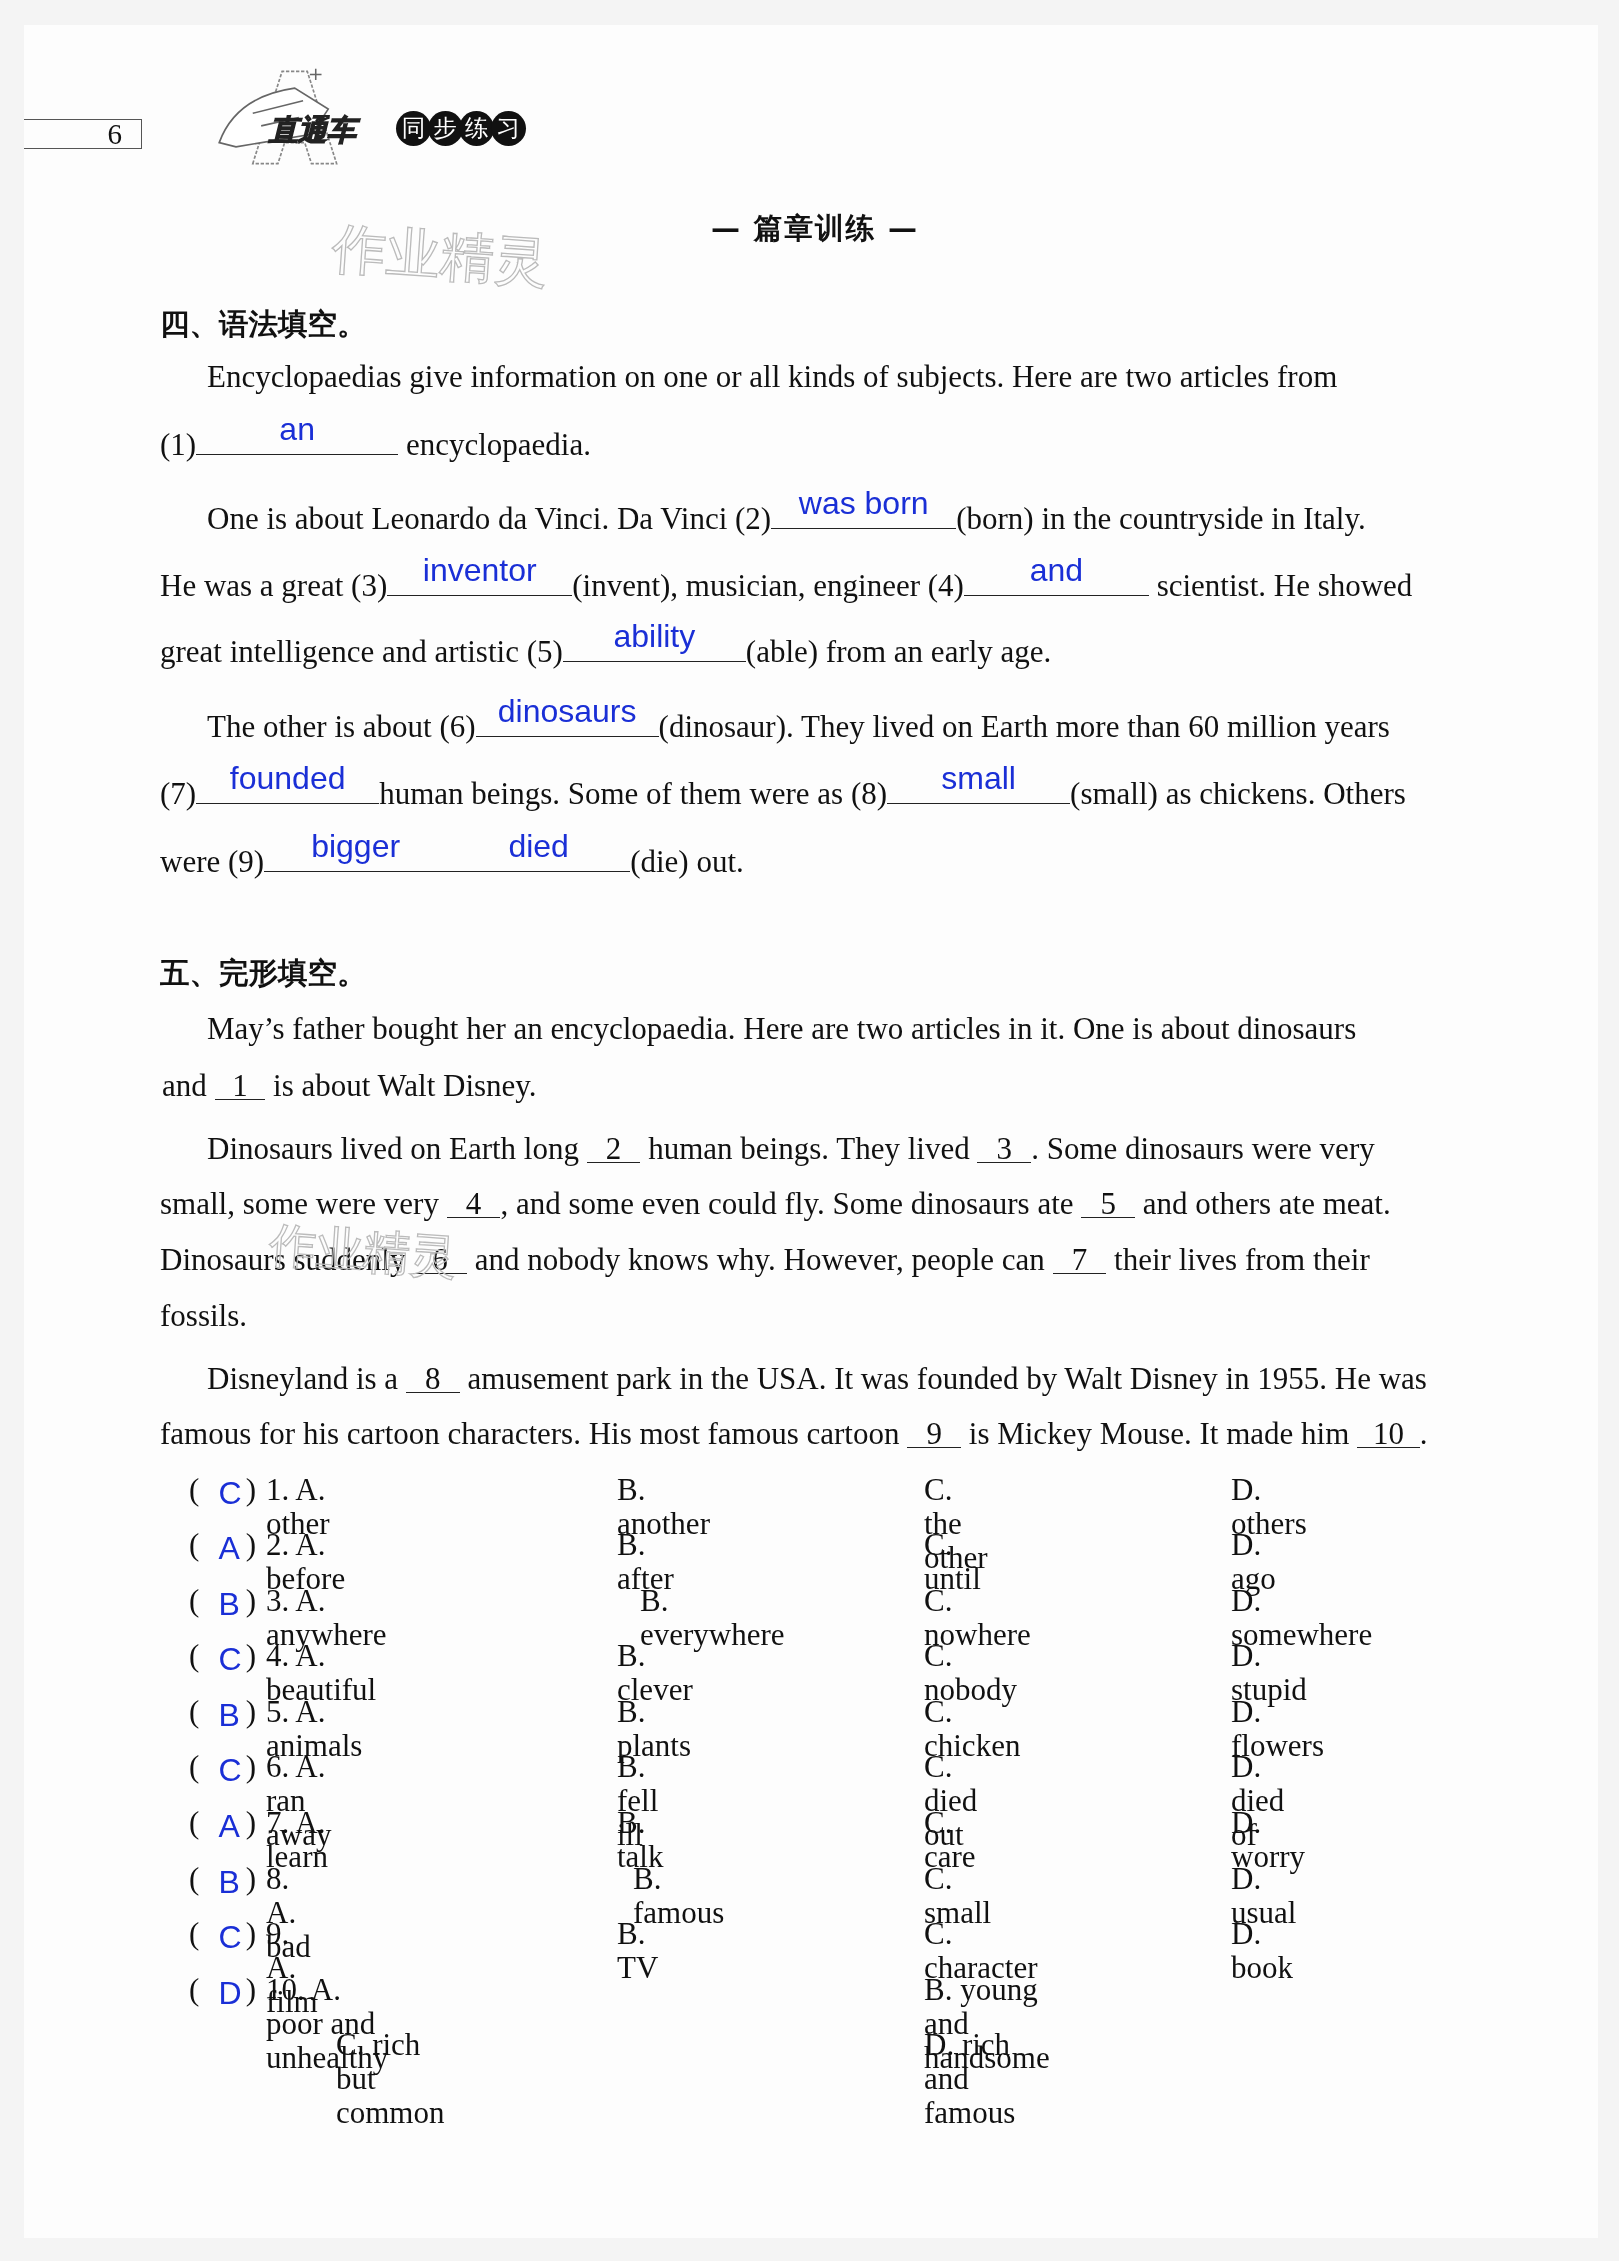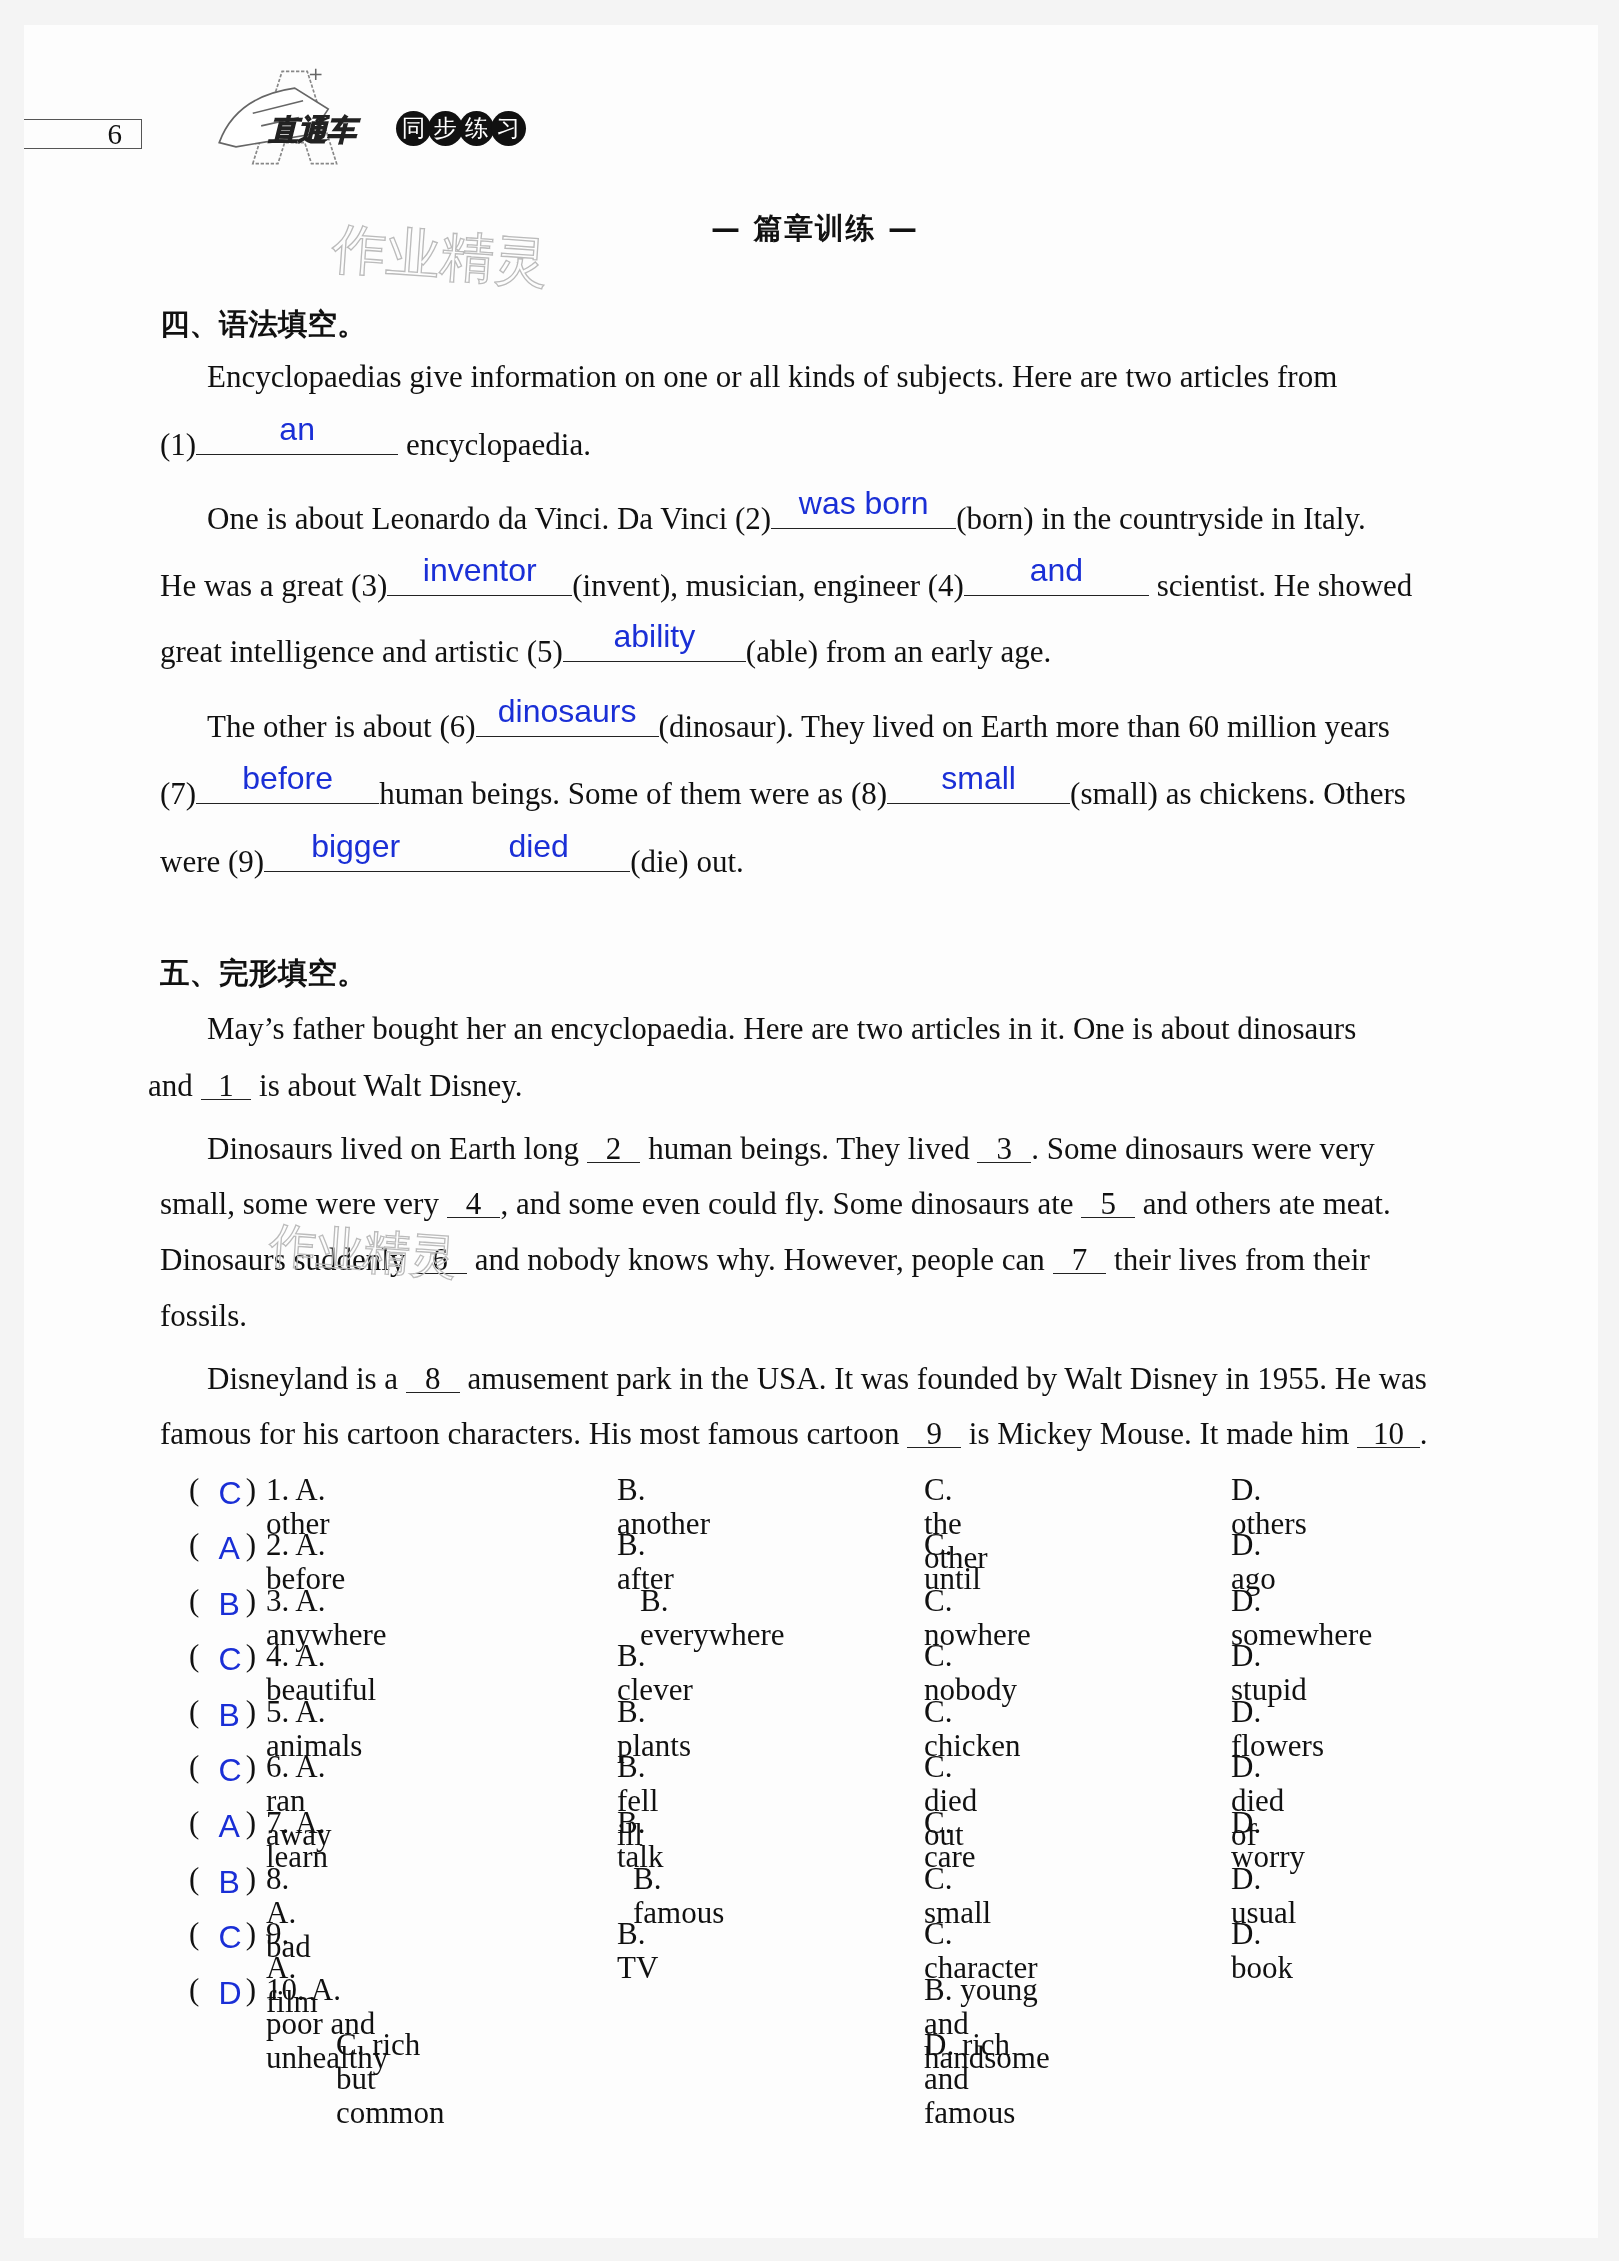--- a/index.html
+++ b/index.html
@@ -65,31 +65,31 @@
 
 <div class="abs p" style="left:160px;top:632px;">
   <span>great intelligence and artistic (5)</span><span class="blank" style="width:183px;"><span class="ans">ability</span></span><span>(able) from an early age.</span>
 </div>
 
 <div class="abs p" style="left:207px;top:707px;">
   <span>The other is about (6)</span><span class="blank" style="width:183px;"><span class="ans">dinosaurs</span></span><span>(dinosaur). They lived on Earth more than 60 million years</span>
 </div>
 
 <div class="abs p" style="left:160px;top:774px;">
-  <span>(7)</span><span class="blank" style="width:183px;"><span class="ans">before</span></span><span>human beings. Some of them were as (8)</span><span class="blank" style="width:183px;"><span class="ans">small</span></span><span>(small) as chickens. Others</span>
+  <span>(7)</span><span class="blank" style="width:183px;"><span class="ans">founded</span></span><span>human beings. Some of them were as (8)</span><span class="blank" style="width:183px;"><span class="ans">small</span></span><span>(small) as chickens. Others</span>
 </div>
 
 <div class="abs p" style="left:160px;top:842px;">
   <span>were (9)</span><span class="blank" style="width:183px;"><span class="ans">bigger</span></span><span class="blank" style="width:183px;"><span class="ans">died</span></span><span>(die) out.</span>
 </div>
 
 <div class="abs sec" style="left:160px;top:954px;">五、完形填空。</div>
 
 <div class="abs p" style="left:207px;top:1012px;">May’s father bought her an encyclopaedia. Here are two articles in it. One is about dinosaurs</div>
-<div class="abs p" style="left:148px;top:1069px;">
+<div class="abs p" style="left:162px;top:1069px;">
   <span>and </span><span class="ub" style="width:44px;">1</span><span> is about Walt Disney.</span>
 </div>
 
 <div class="abs p" style="left:207px;top:1132px;">
   <span>Dinosaurs lived on Earth long </span><span class="ub" style="width:47px;">2</span><span> human beings. They lived </span><span class="ub" style="width:47px;">3</span><span>. Some dinosaurs were very</span>
 </div>
 <div class="abs p" style="left:160px;top:1187px;">
   <span>small, some were very </span><span class="ub" style="width:47px;">4</span><span>, and some even could fly. Some dinosaurs ate </span><span class="ub" style="width:47px;">5</span><span> and others ate meat.</span>
 </div>
 <div class="abs p" style="left:160px;top:1243px;">

